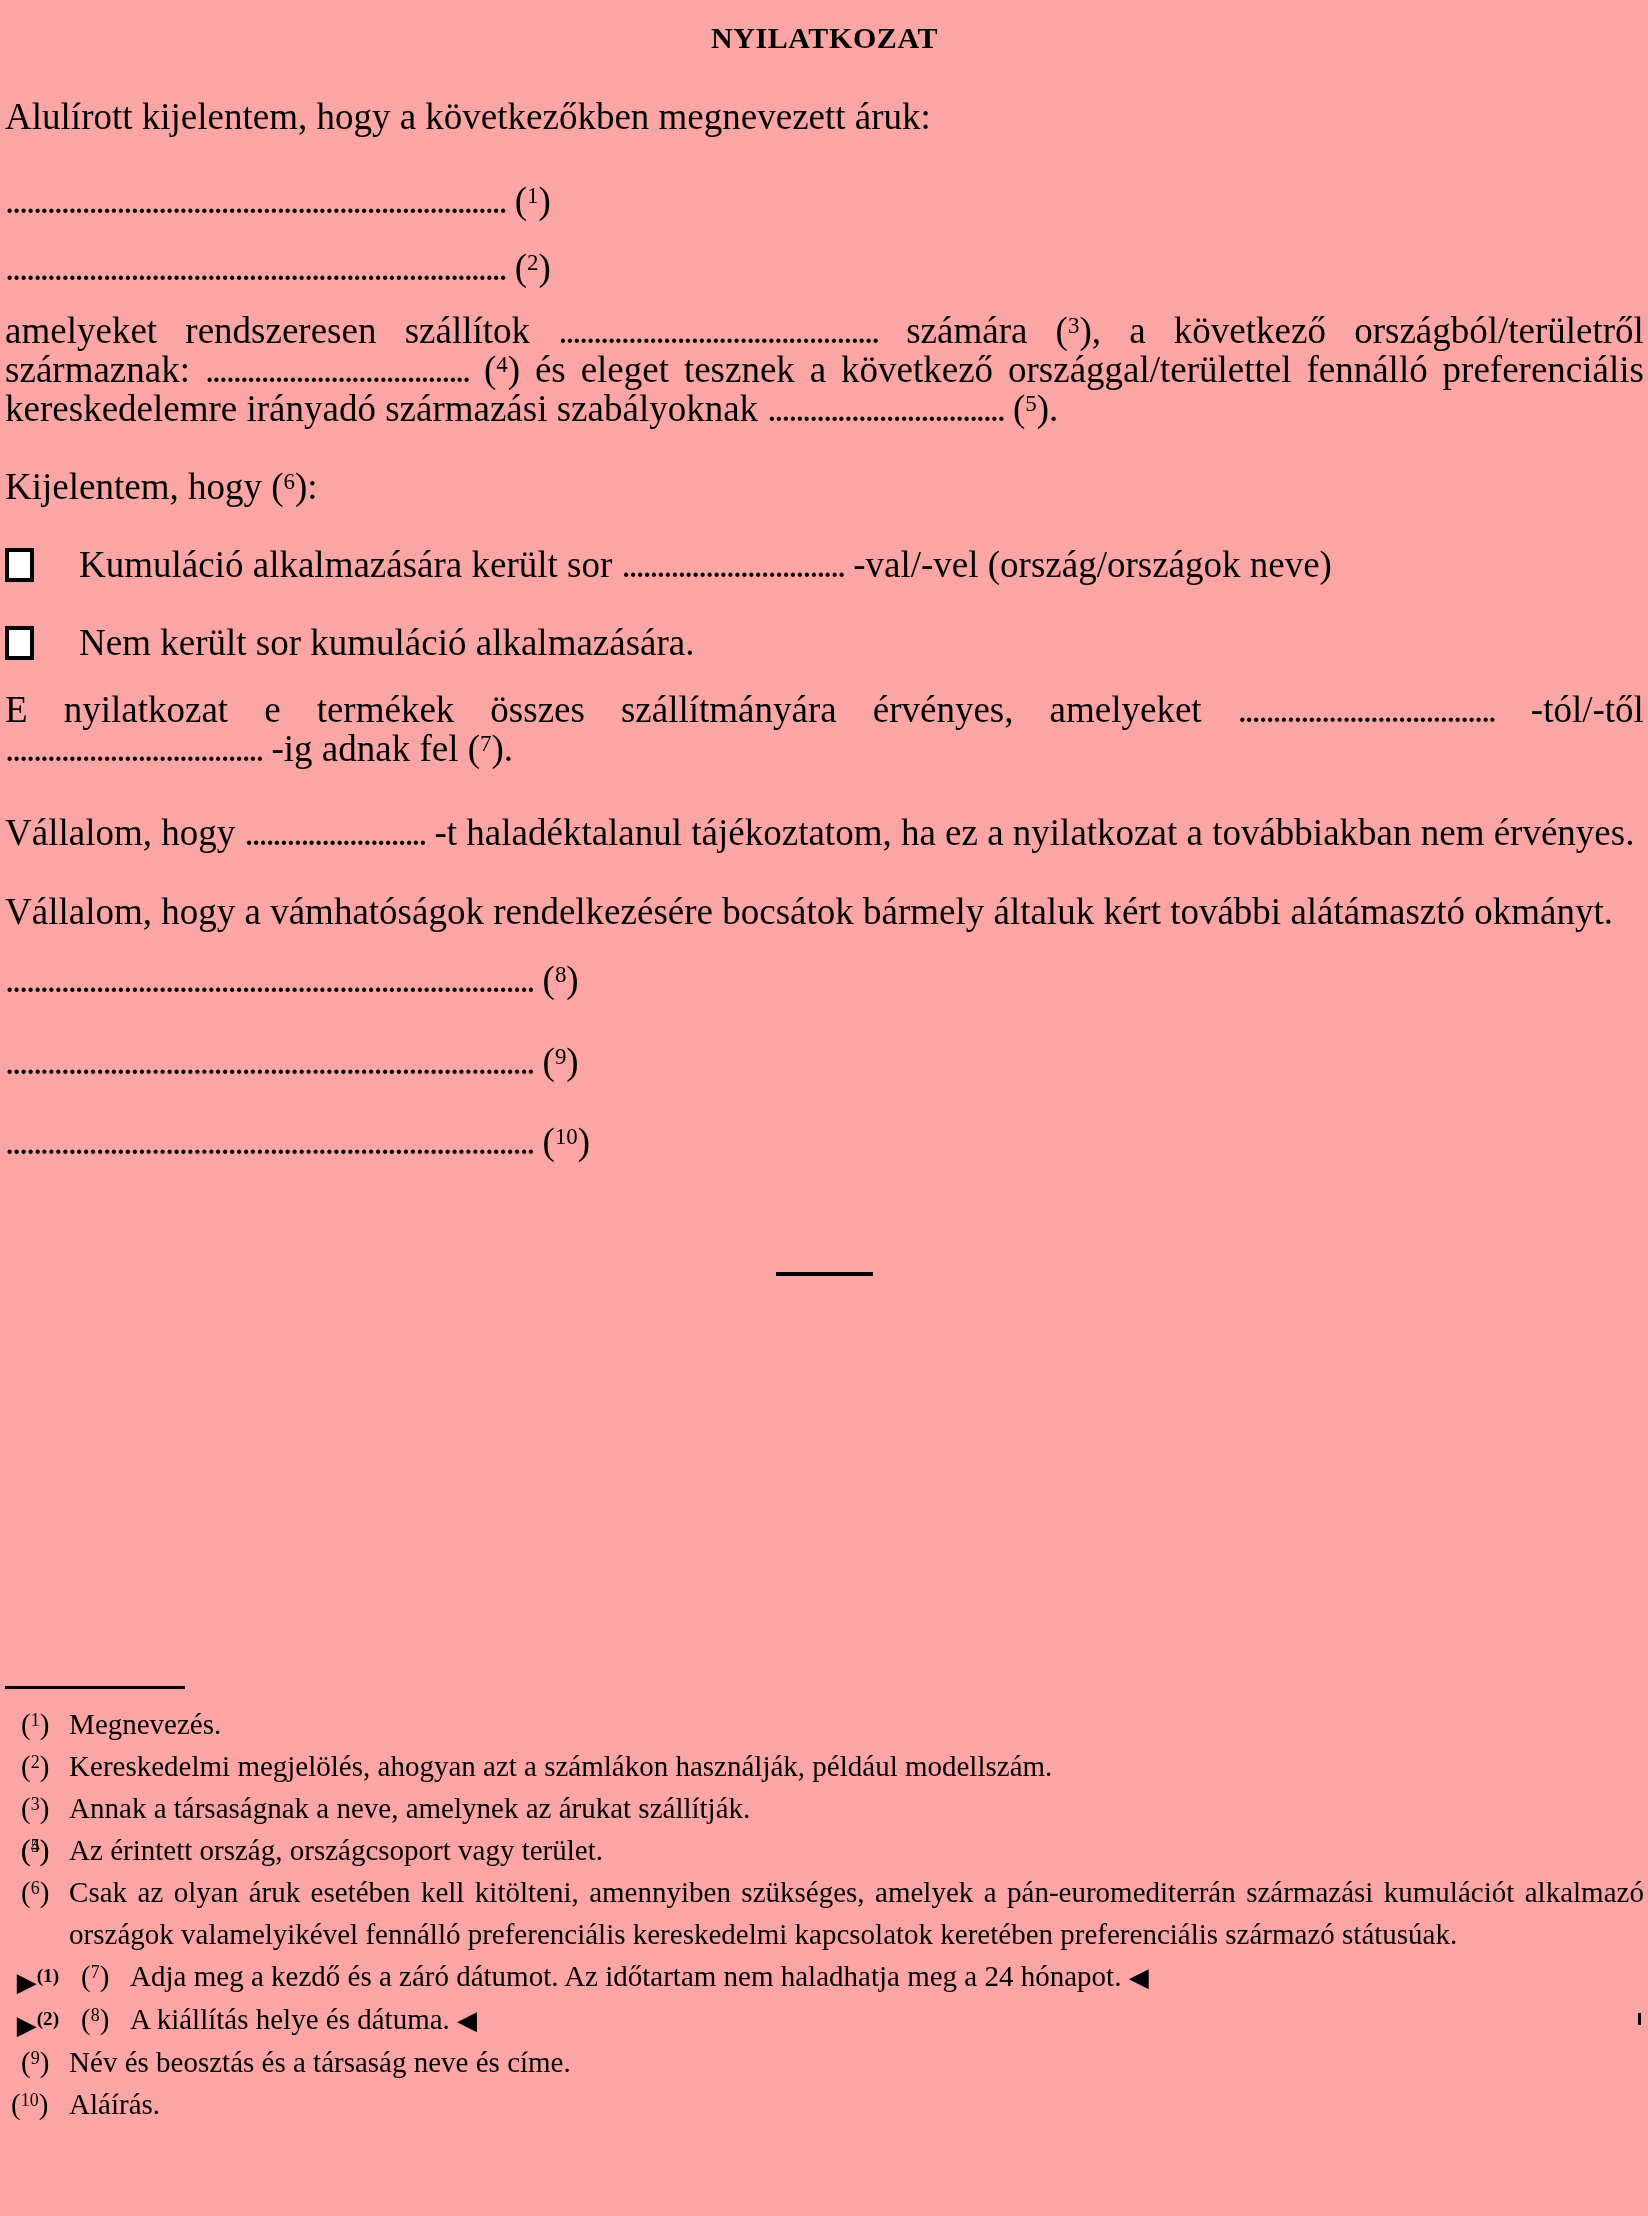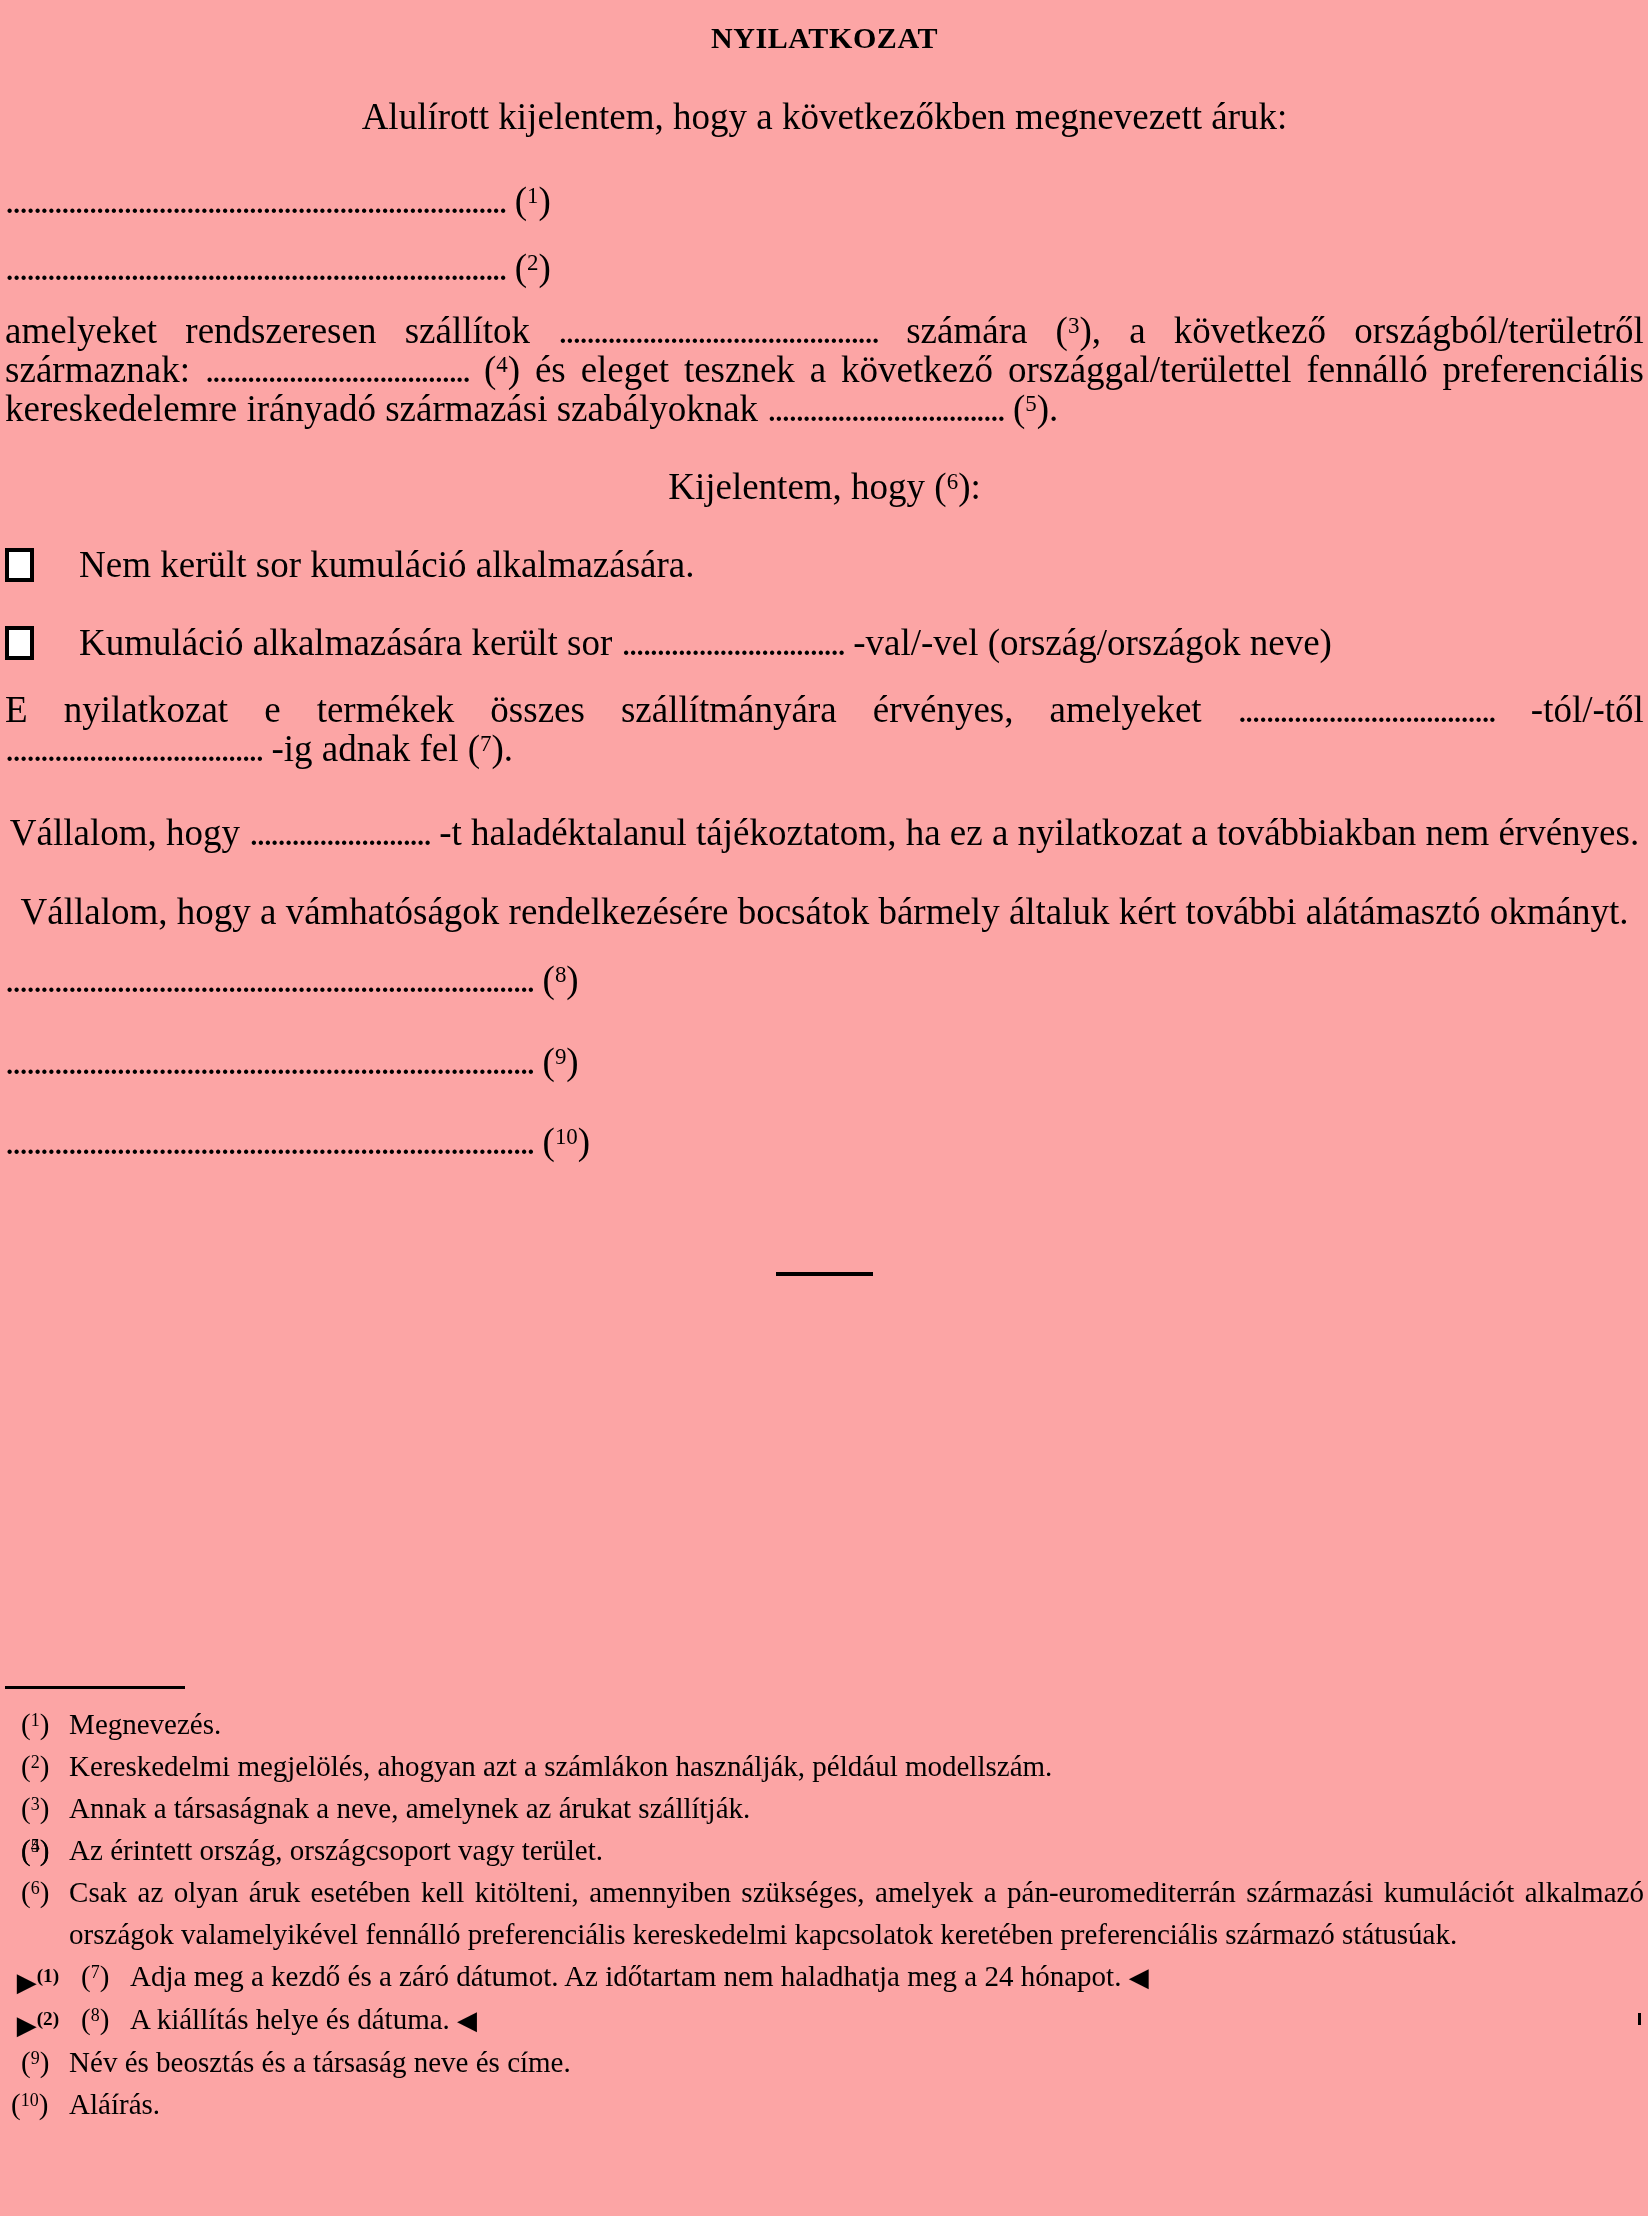--- a/index.html
+++ b/index.html
@@ -19,21 +19,21 @@
     font-size:30px;
     font-weight:bold;
     line-height:41px;
     letter-spacing:0.6px;
   }
   .para{
     font-size:37px;
     line-height:39px;
     text-align:justify;
   }
-  .para.noj{text-align:center;}
+  .para.noj{text-align:left;}
   .blankline{
     font-size:37px;
     line-height:48px;
     white-space:nowrap;
   }
   .dots{
     letter-spacing:-2.3px;
     word-spacing:0;
   }
   sup.ref{
@@ -139,66 +139,66 @@
   <div class="para noj p-intro"><span>Alulírott kijelentem, hogy a következőkben megnevezett áruk:</span></div>
 
   <div class="blankline b1"><span class="dots">........................................................................</span><span> (</span><sup class="ref">1</sup><span>)</span></div>
 
   <div class="blankline b2"><span class="dots">........................................................................</span><span> (</span><sup class="ref">2</sup><span>)</span></div>
 
   <div class="para p-supply"><span>amelyeket rendszeresen szállítok </span><span class="dots">..............................................</span><span> számára (</span><sup class="ref">3</sup><span>), a következő országból/területről származnak: </span><span class="dots">......................................</span><span> (</span><sup class="ref">4</sup><span>) és eleget tesznek a következő országgal/területtel fennálló preferenciális kereskedelemre irányadó származási szabályoknak </span><span class="dots">..................................</span><span> (</span><sup class="ref">5</sup><span>).</span></div>
 
   <div class="para noj p-declare"><span>Kijelentem, hogy (</span><sup class="ref">6</sup><span>):</span></div>
 
+  <div class="cbrow cb1">
+    <span class="cbox"></span>
+    <span><span>Kumuláció alkalmazására került sor </span><span class="dots">................................</span><span> -val/-vel (ország/országok neve)</span></span>
+  </div>
+
   <div class="cbrow cb2">
     <span class="cbox"></span>
     <span><span>Nem került sor kumuláció alkalmazására.</span></span>
   </div>
 
-  <div class="cbrow cb1">
-    <span class="cbox"></span>
-    <span><span>Kumuláció alkalmazására került sor </span><span class="dots">................................</span><span> -val/-vel (ország/országok neve)</span></span>
+  <div class="para p-validity"><span>E nyilatkozat e termékek összes szállítmányára érvényes, amelyeket </span><span class="dots">.....................................</span><span> -tól/-től </span><span class="dots">.....................................</span><span> -ig adnak fel (</span><sup class="ref">7</sup><span>).</span></div>
+
+  <div class="para noj p-undertake1"><span>Vállalom, hogy </span><span class="dots">..........................</span><span> -t haladéktalanul tájékoztatom, ha ez a nyilatkozat a továbbiakban nem érvényes.</span></div>
+
+  <div class="para noj p-undertake2"><span>Vállalom, hogy a vámhatóságok rendelkezésére bocsátok bármely általuk kért további alátámasztó okmányt.</span></div>
+
+  <div class="blankline b8"><span class="dots">............................................................................</span><span> (</span><sup class="ref">8</sup><span>)</span></div>
+
+  <div class="blankline b9"><span class="dots">............................................................................</span><span> (</span><sup class="ref">9</sup><span>)</span></div>
+
+  <div class="blankline b10"><span class="dots">............................................................................</span><span> (</span><sup class="ref">10</sup><span>)</span></div>
+
+  <div class="midrule"></div>
+
+  <div class="fnsep"></div>
+
+  <div class="footnotes">
+
+    <div class="fnrow"><span class="fnmark"><span>(</span><sup class="ref">1</sup><span>)</span></span><span>Megnevezés.</span></div>
+
+    <div class="fnrow"><span class="fnmark"><span>(</span><sup class="ref">2</sup><span>)</span></span><span>Kereskedelmi megjelölés, ahogyan azt a számlákon használják, például modellszám.</span></div>
+
+    <div class="fnrow"><span class="fnmark"><span>(</span><sup class="ref">3</sup><span>)</span></span><span>Annak a társaságnak a neve, amelynek az árukat szállítják.</span></div>
+
+    <div class="fnrow"><span class="fnmark"><span>(</span><sup class="ref">4</sup><span>)</span></span></div>
+
+    <div class="fnrow"><span class="fnmark"><span>(</span><sup class="ref">5</sup><span>)</span></span><span>Az érintett ország, országcsoport vagy terület.</span></div>
+
+    <div class="fnrow"><span class="fnmark"><span>(</span><sup class="ref">6</sup><span>)</span></span><span>Csak az olyan áruk esetében kell kitölteni, amennyiben szükséges, amelyek a pán-euromediterrán származási kumulációt alkalmazó országok valamelyikével fennálló preferenciális kereskedelmi kapcsolatok keretében preferenciális származó státusúak.</span></div>
+
+    <div class="fnrow amended"><span class="amend-open"><span>▶</span><b>(1)</b></span><span class="fnmark"><span>(</span><sup class="ref">7</sup><span>)</span></span><span>Adja meg a kezdő és a záró dátumot. Az időtartam nem haladhatja meg a 24 hónapot.</span><span>&nbsp;</span><span class="amend-close">◀</span></div>
+
+    <div class="fnrow amended"><span class="amend-open"><span>▶</span><b>(2)</b></span><span class="fnmark"><span>(</span><sup class="ref">8</sup><span>)</span></span><span>A kiállítás helye és dátuma.</span><span>&nbsp;</span><span class="amend-close">◀</span></div>
+
+    <div class="fnrow"><span class="fnmark"><span>(</span><sup class="ref">9</sup><span>)</span></span><span>Név és beosztás és a társaság neve és címe.</span></div>
+
+    <div class="fnrow wide"><span class="fnmark"><span>(</span><sup class="ref">10</sup><span>)</span></span><span>Aláírás.</span></div>
+
   </div>
 
-  <div class="para p-validity"><span>E nyilatkozat e termékek összes szállítmányára érvényes, amelyeket </span><span class="dots">.....................................</span><span> -tól/-től </span><span class="dots">.....................................</span><span> -ig adnak fel (</span><sup class="ref">7</sup><span>).</span></div>
-
-  <div class="para noj p-undertake1"><span>Vállalom, hogy </span><span class="dots">..........................</span><span> -t haladéktalanul tájékoztatom, ha ez a nyilatkozat a továbbiakban nem érvényes.</span></div>
-
-  <div class="para noj p-undertake2"><span>Vállalom, hogy a vámhatóságok rendelkezésére bocsátok bármely általuk kért további alátámasztó okmányt.</span></div>
-
-  <div class="blankline b8"><span class="dots">............................................................................</span><span> (</span><sup class="ref">8</sup><span>)</span></div>
-
-  <div class="blankline b9"><span class="dots">............................................................................</span><span> (</span><sup class="ref">9</sup><span>)</span></div>
-
-  <div class="blankline b10"><span class="dots">............................................................................</span><span> (</span><sup class="ref">10</sup><span>)</span></div>
-
-  <div class="midrule"></div>
-
-  <div class="fnsep"></div>
-
-  <div class="footnotes">
-
-    <div class="fnrow"><span class="fnmark"><span>(</span><sup class="ref">1</sup><span>)</span></span><span>Megnevezés.</span></div>
-
-    <div class="fnrow"><span class="fnmark"><span>(</span><sup class="ref">2</sup><span>)</span></span><span>Kereskedelmi megjelölés, ahogyan azt a számlákon használják, például modellszám.</span></div>
-
-    <div class="fnrow"><span class="fnmark"><span>(</span><sup class="ref">3</sup><span>)</span></span><span>Annak a társaságnak a neve, amelynek az árukat szállítják.</span></div>
-
-    <div class="fnrow"><span class="fnmark"><span>(</span><sup class="ref">4</sup><span>)</span></span></div>
-
-    <div class="fnrow"><span class="fnmark"><span>(</span><sup class="ref">5</sup><span>)</span></span><span>Az érintett ország, országcsoport vagy terület.</span></div>
-
-    <div class="fnrow"><span class="fnmark"><span>(</span><sup class="ref">6</sup><span>)</span></span><span>Csak az olyan áruk esetében kell kitölteni, amennyiben szükséges, amelyek a pán-euromediterrán származási kumulációt alkalmazó országok valamelyikével fennálló preferenciális kereskedelmi kapcsolatok keretében preferenciális származó státusúak.</span></div>
-
-    <div class="fnrow amended"><span class="amend-open"><span>▶</span><b>(1)</b></span><span class="fnmark"><span>(</span><sup class="ref">7</sup><span>)</span></span><span>Adja meg a kezdő és a záró dátumot. Az időtartam nem haladhatja meg a 24 hónapot.</span><span>&nbsp;</span><span class="amend-close">◀</span></div>
-
-    <div class="fnrow amended"><span class="amend-open"><span>▶</span><b>(2)</b></span><span class="fnmark"><span>(</span><sup class="ref">8</sup><span>)</span></span><span>A kiállítás helye és dátuma.</span><span>&nbsp;</span><span class="amend-close">◀</span></div>
-
-    <div class="fnrow"><span class="fnmark"><span>(</span><sup class="ref">9</sup><span>)</span></span><span>Név és beosztás és a társaság neve és címe.</span></div>
-
-    <div class="fnrow wide"><span class="fnmark"><span>(</span><sup class="ref">10</sup><span>)</span></span><span>Aláírás.</span></div>
-
-  </div>
-
   <div class="artifact"></div>
 
 </div>
 
 
 </body></html>

